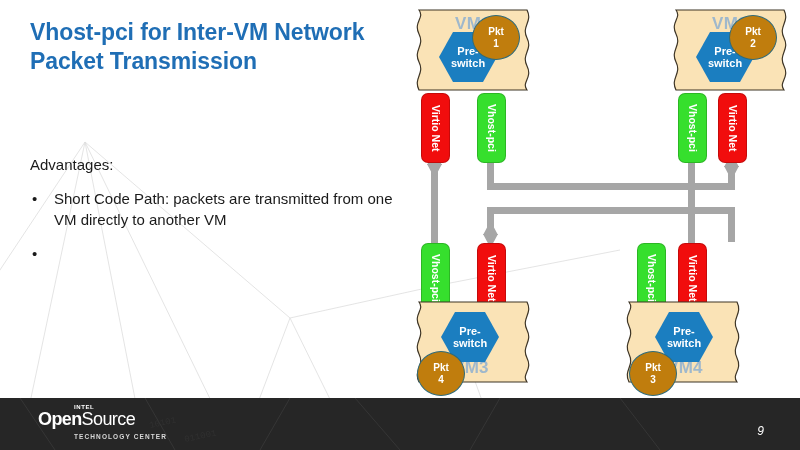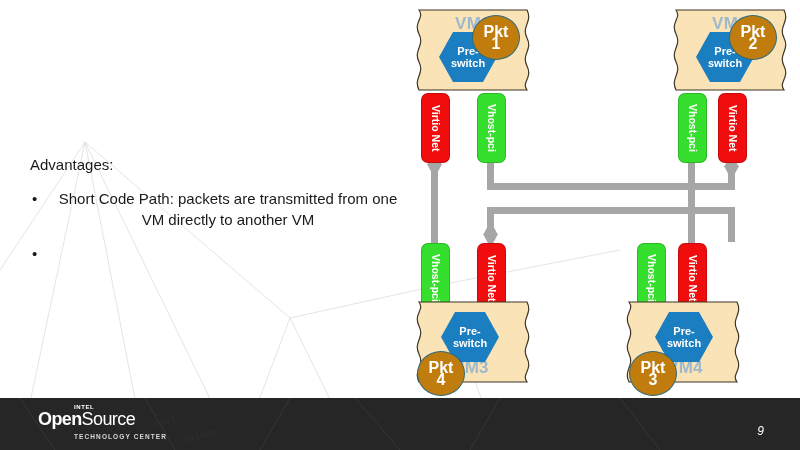--- a/index.html
+++ b/index.html
@@ -11,38 +11,38 @@
 
   
   #title{position:absolute;left:30px;top:18px;width:370px;color:#1f6eb5;
          font-size:23px;line-height:29px;font-weight:600;letter-spacing:-.1px;}
   #title .ln{display:block;}
 
   
   #adv-head{position:absolute;left:30px;top:156px;font-size:15px;color:#1a1a1a;}
   .bullet-row{position:absolute;display:flex;align-items:flex-start;color:#1a1a1a;font-size:15px;line-height:21px;}
   .bullet-row .dot{width:22px;flex:none;font-size:15px;line-height:21px;}
-  .bullet-row .txt{display:block;text-align:center;}
+  .bullet-row .txt{display:block;}
   #b0{left:32px;top:188px;width:370px;}
   #b1{left:32px;top:243px;width:370px;}
 
   
   #diagram{position:absolute;left:405px;top:0px;width:395px;height:392px;}
   .vm{position:absolute;}
   .vm svg{display:block;}
   .vmlabel{position:absolute;color:#9fb8cc;font-size:17px;font-weight:600;
            letter-spacing:.3px;pointer-events:none;}
   .hexwrap{position:absolute;width:62px;height:54px;}
   .hexwrap .hextext{position:absolute;left:0;top:0;width:62px;height:54px;
         display:flex;flex-direction:column;align-items:center;justify-content:center;
         color:#fff;font-size:11px;line-height:12.5px;font-weight:600;}
   .pkt{position:absolute;width:46px;height:43px;border-radius:50%;
        background:#c07d0d;border:1.6px solid #2e6a7a;
        display:flex;flex-direction:column;align-items:center;justify-content:center;
-       color:#ffffff;font-size:16px;line-height:12px;font-weight:600;}
+       color:#ffffff;font-size:10px;line-height:12px;font-weight:600;}
 
   .nicbox{position:absolute;width:27px;height:68px;border-radius:7px;
           border:1.3px solid rgba(0,0,0,.18);
           display:flex;align-items:center;justify-content:center;}
   .nicbox .vtxt{color:#ffffff;font-size:10.5px;font-weight:600;line-height:12px;
         writing-mode:vertical-rl;text-orientation:mixed;white-space:pre;text-align:center;}
   .red{background:#f10d0d;}
   .green{background:#36df2d;}
 
   #connectors{position:absolute;left:0;top:0;width:395px;height:392px;}
@@ -72,20 +72,24 @@
       <path d="M85 142 L235 450"></path>
       <path d="M85 142 L290 318"></path>
       <path d="M290 318 L240 450"></path>
       <path d="M290 318 L355 450"></path>
       <path d="M290 318 L440 285"></path>
       <path d="M440 285 L500 450"></path>
       <path d="M440 285 L620 250"></path>
     </g>
   </svg>
 
+  <div id="title">
+    <span class="ln">Vhost-pci for Inter-VM Network</span>
+    <span class="ln">Packet Transmission</span>
+  </div>
 
   <div id="adv-head">Advantages:</div>
 
   <div class="bullet-row" id="b0">
     <span class="dot">•</span>
     <span class="txt">Short Code Path: packets are transmitted from one VM directly to another VM</span>
   </div>
   <div class="bullet-row" id="b1">
     <span class="dot">•</span>
   </div>

